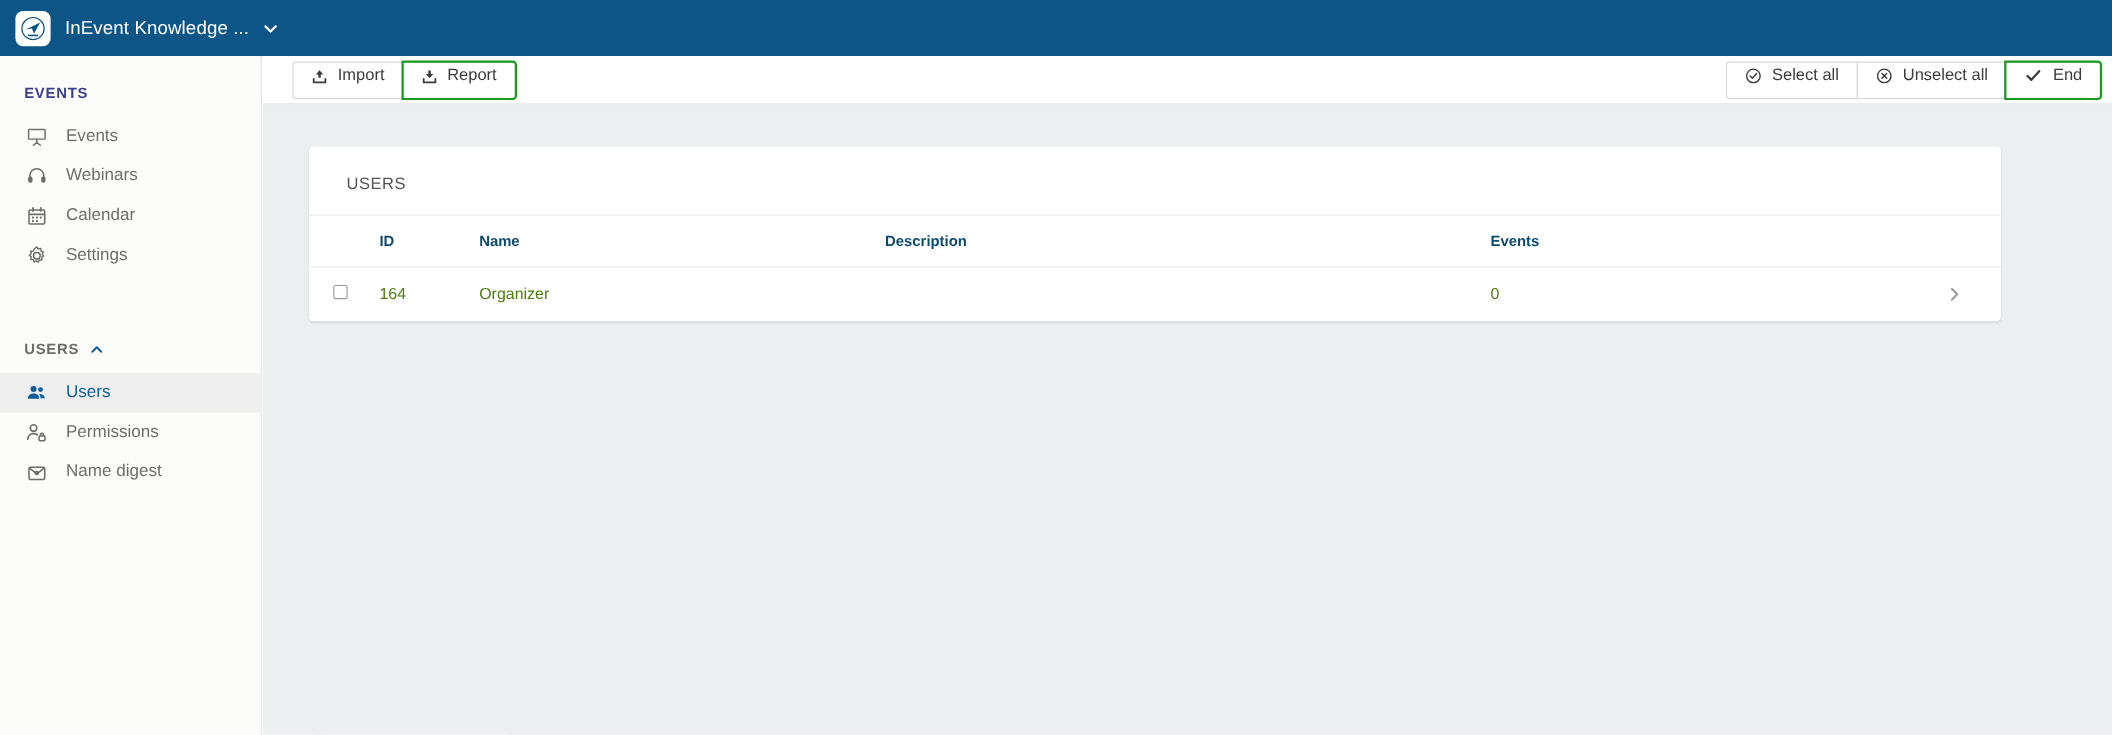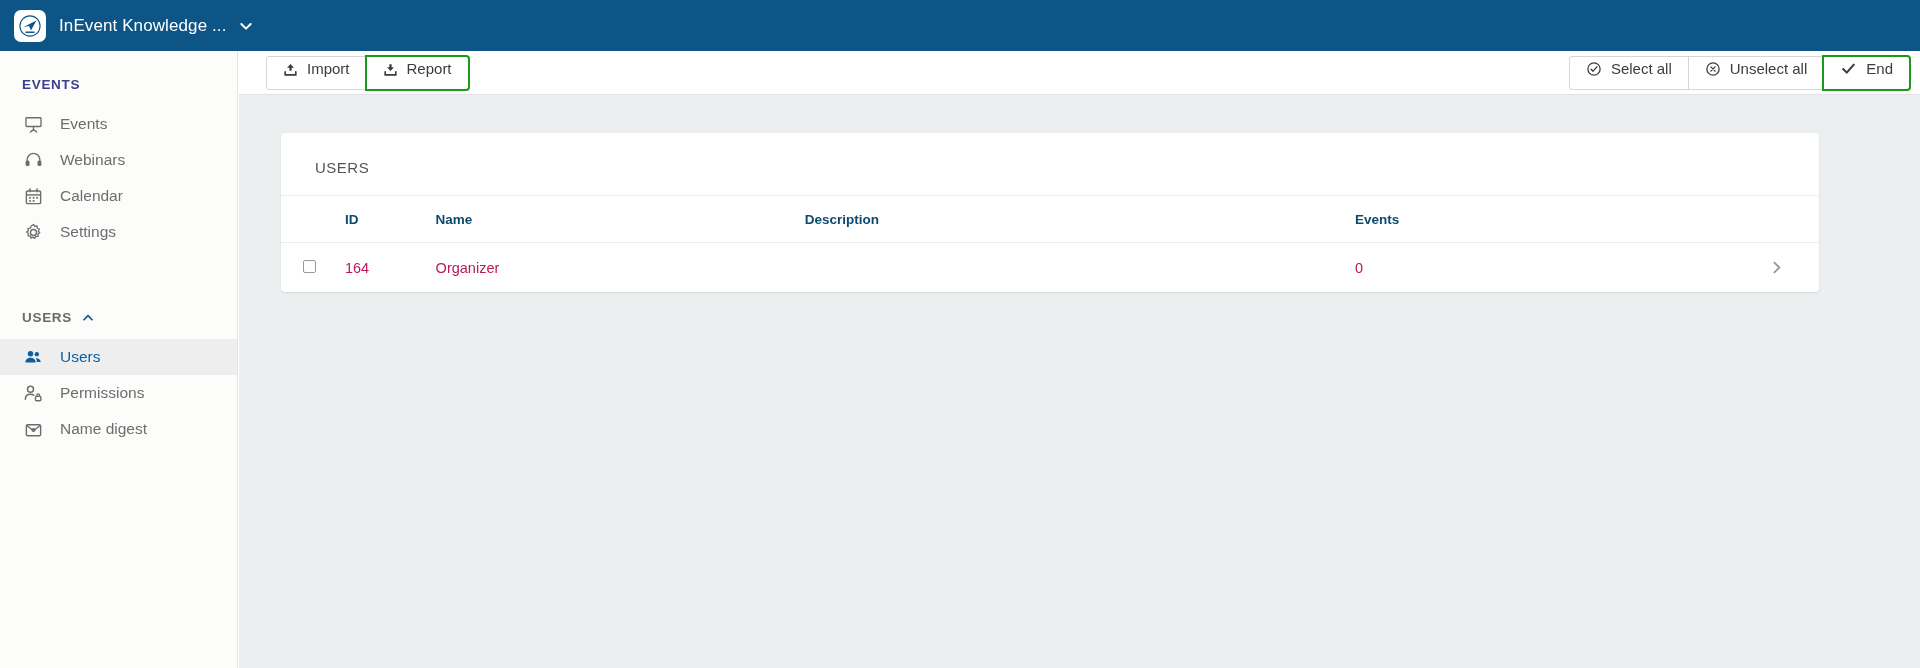--- a/index.html
+++ b/index.html
@@ -197,21 +197,21 @@
   }
 
   table.grid { width: 100%; border-collapse: collapse; }
   table.grid thead th {
     font-size: 13.5px; font-weight: bold; color: #0c4a6e;
     text-align: left;
     padding: 16px 0 15px 0;
     border-bottom: 1px solid #ededed;
   }
   table.grid tbody td {
-    font-size: 14.5px; color: #be185d;
+    font-size: 14.5px; color: #4d7c0f;
     padding: 16px 0;
   }
   .col-check { width: 62px; padding-left: 22px !important; }
   .col-id    { width: 88px; }
   .col-name  { width: 358px; }
   .col-desc  { width: 534px; }
   .col-mem   { width: 330px; }
   .col-arrow { width: 120px; text-align: right; padding-right: 34px !important; }
   .chk {
     width: 13px; height: 13px;

